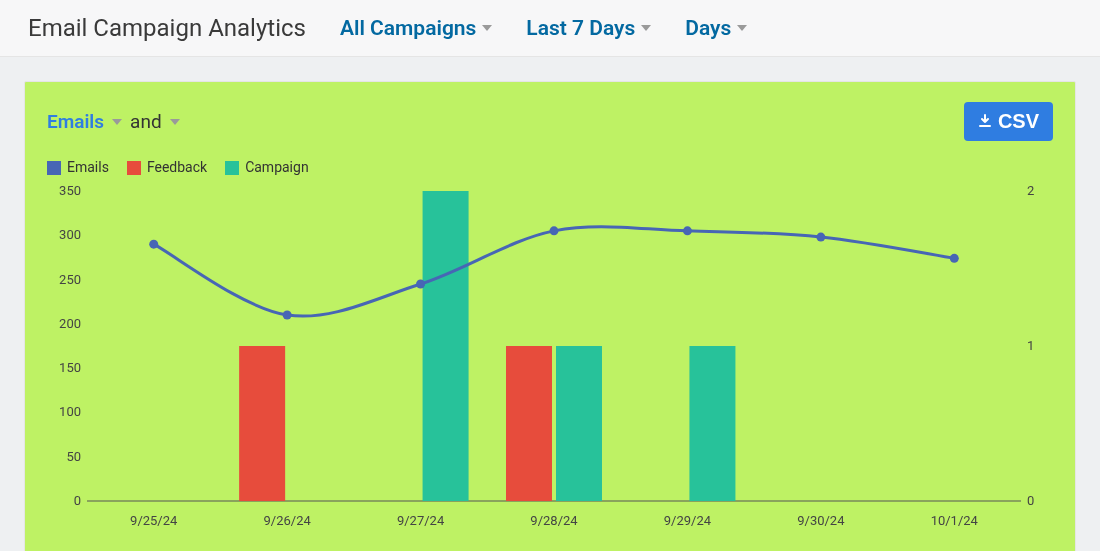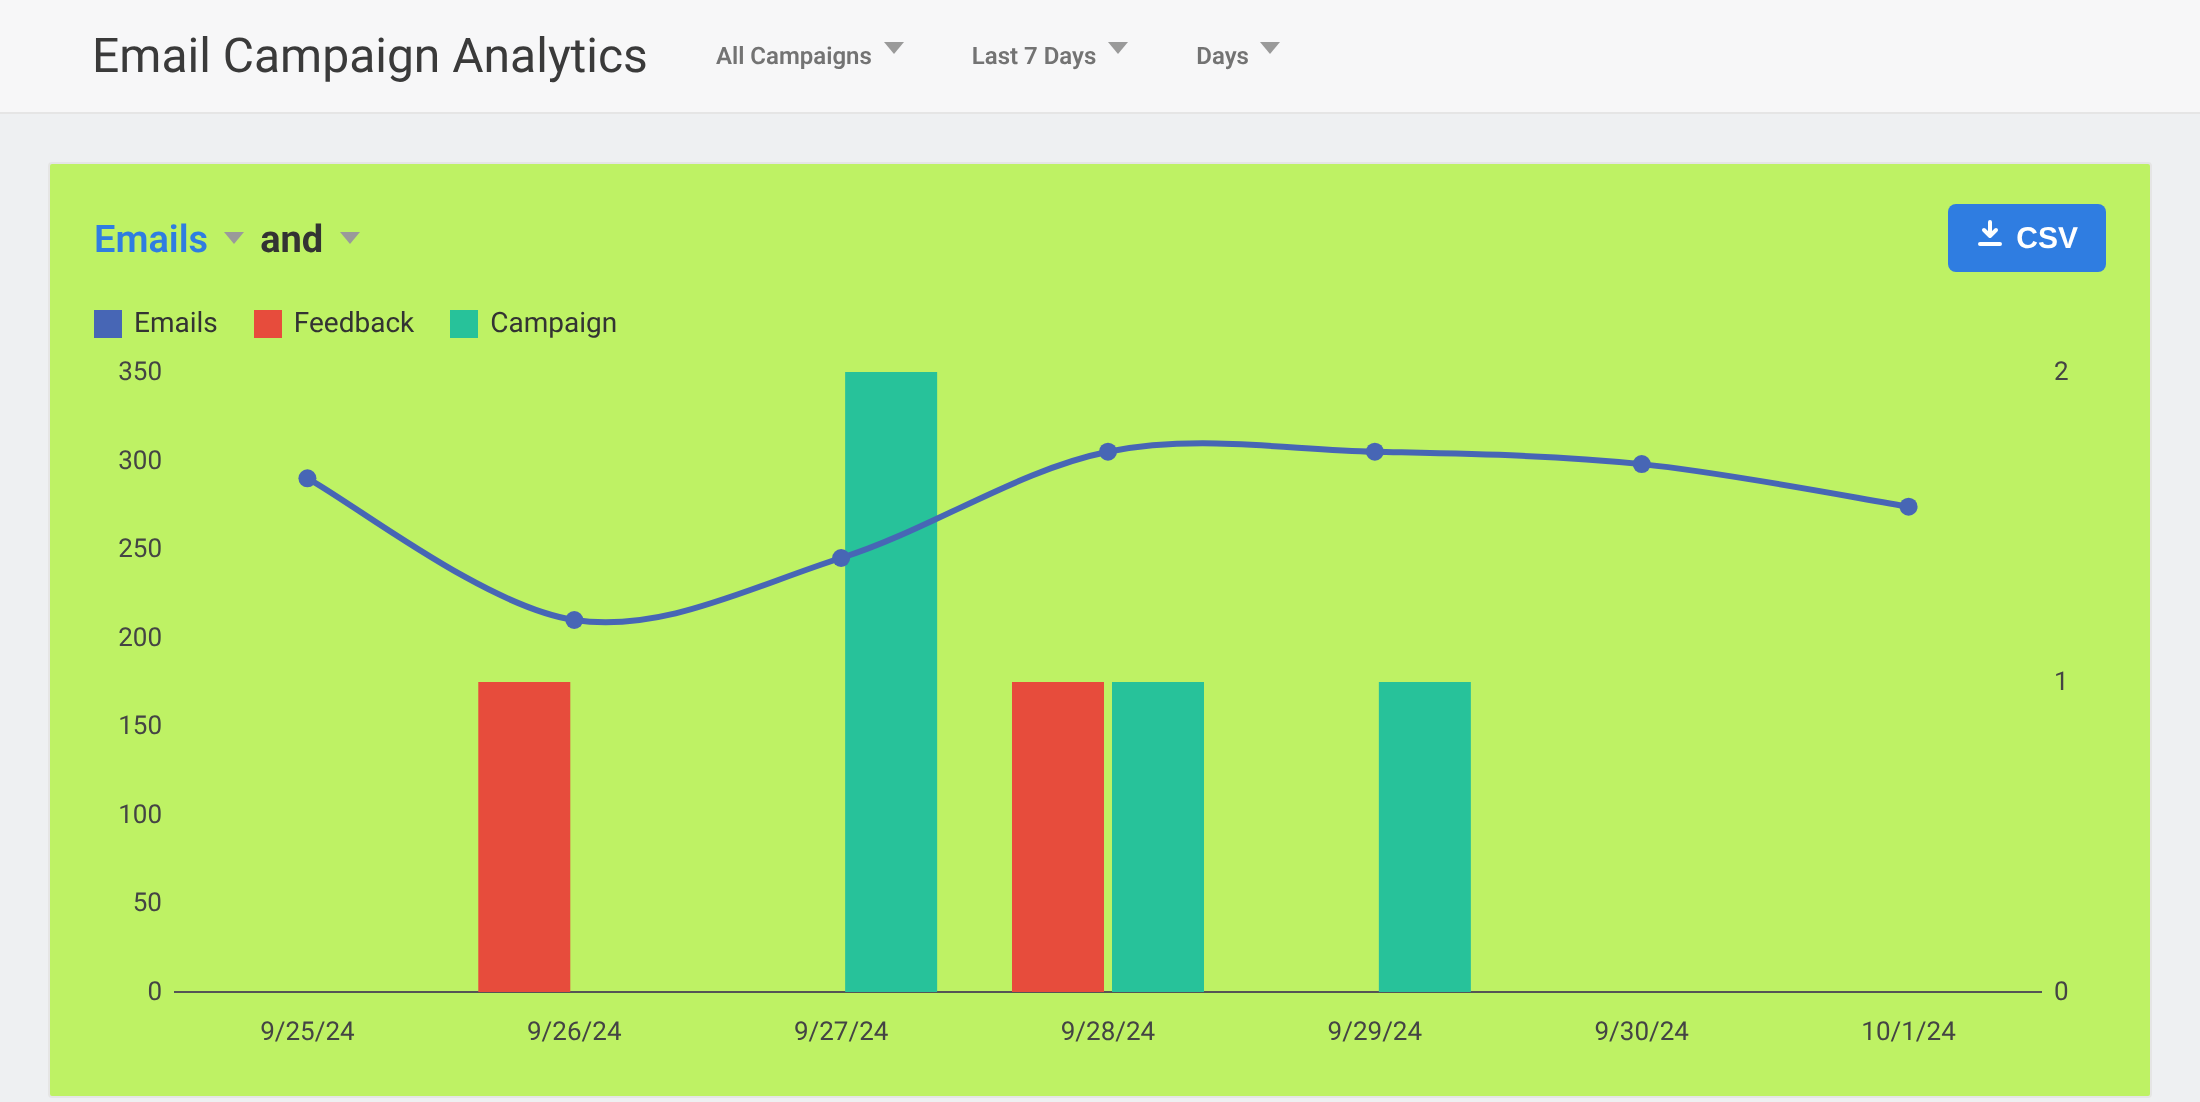--- a/index.html
+++ b/index.html
@@ -18,28 +18,28 @@
     border-bottom: 1px solid #e5e5e5;
     padding: 14px 28px;
     display: flex;
     align-items: center;
     gap: 34px;
   }
   .page-title {
     font-size: 24px;
     font-weight: 400;
     color: #3a3a3a;
-    margin-left: 18px;
   }
   .filter {
     display: inline-flex;
+    align-items: center;
     gap: 6px;
-    font-size: 12px;
+    font-size: 21px;
     font-weight: 600;
-    color: #737373;
+    color: #0369a1;
     cursor: pointer;
   }
   .caret {
     width: 0; height: 0;
     border-left: 5px solid transparent;
     border-right: 5px solid transparent;
     border-top: 6px solid #9a9a9a;
   }
 
   
@@ -59,28 +59,28 @@
     display: flex;
     align-items: center;
     gap: 8px;
     font-size: 19px;
   }
   .metric-link {
     color: #2f7de1;
     font-weight: 600;
     cursor: pointer;
   }
-  .metric-and { color: #333; font-weight: 700; }
+  .metric-and { color: #333; font-weight: 400; }
   .csv-btn {
     background: #2f7de1;
     color: #fff;
     border: none;
     border-radius: 4px;
     padding: 8px 14px;
-    font-size: 15px;
+    font-size: 20px;
     font-weight: 600;
     display: inline-flex;
     align-items: center;
     gap: 6px;
     cursor: pointer;
   }
   .dl-icon { display: inline-block; }
 
   
   .legend {

